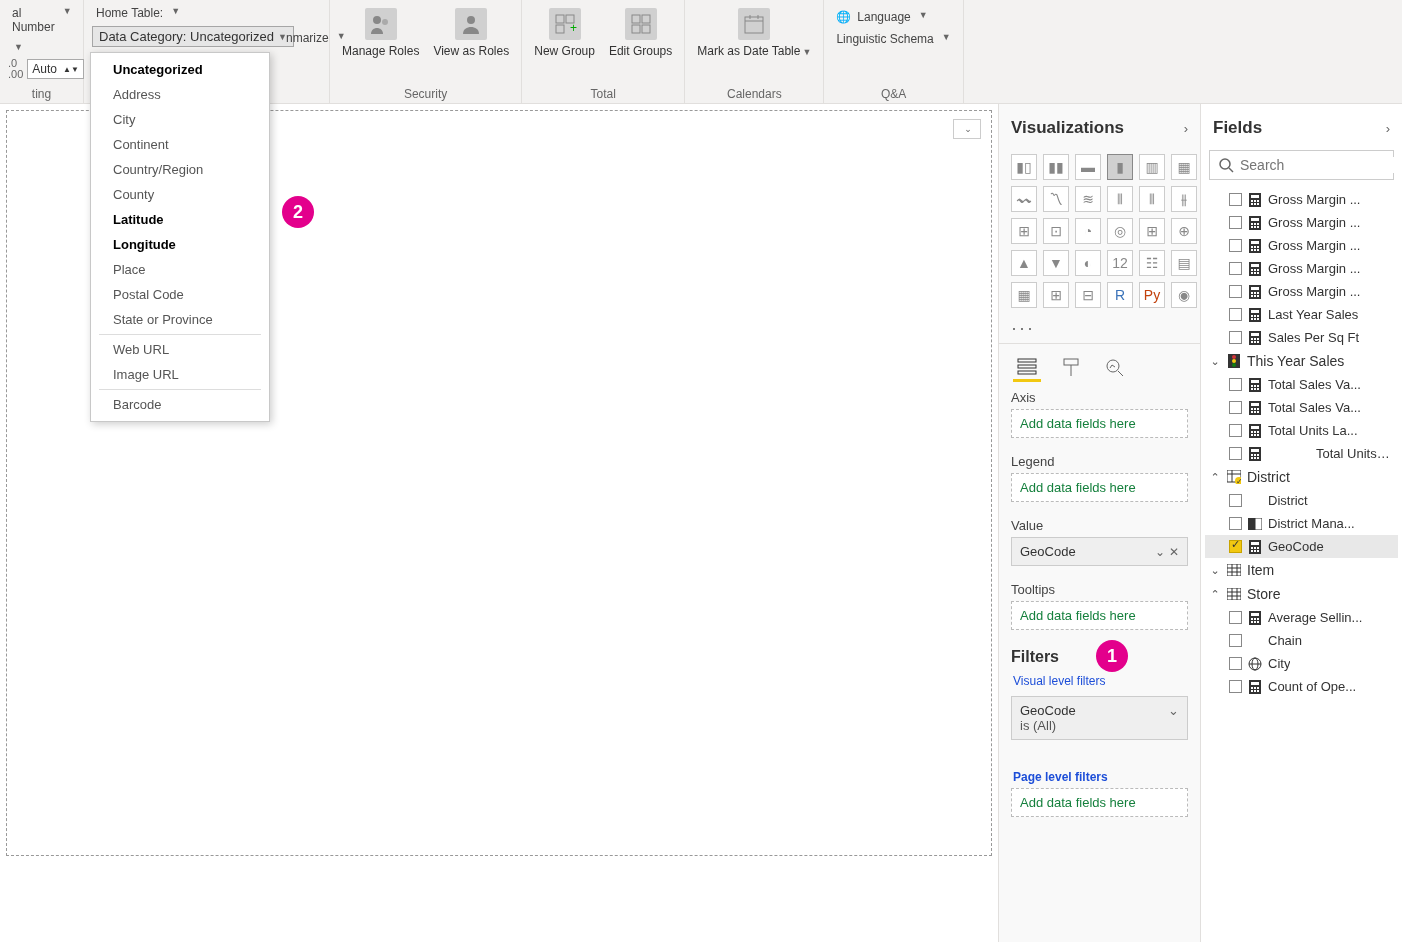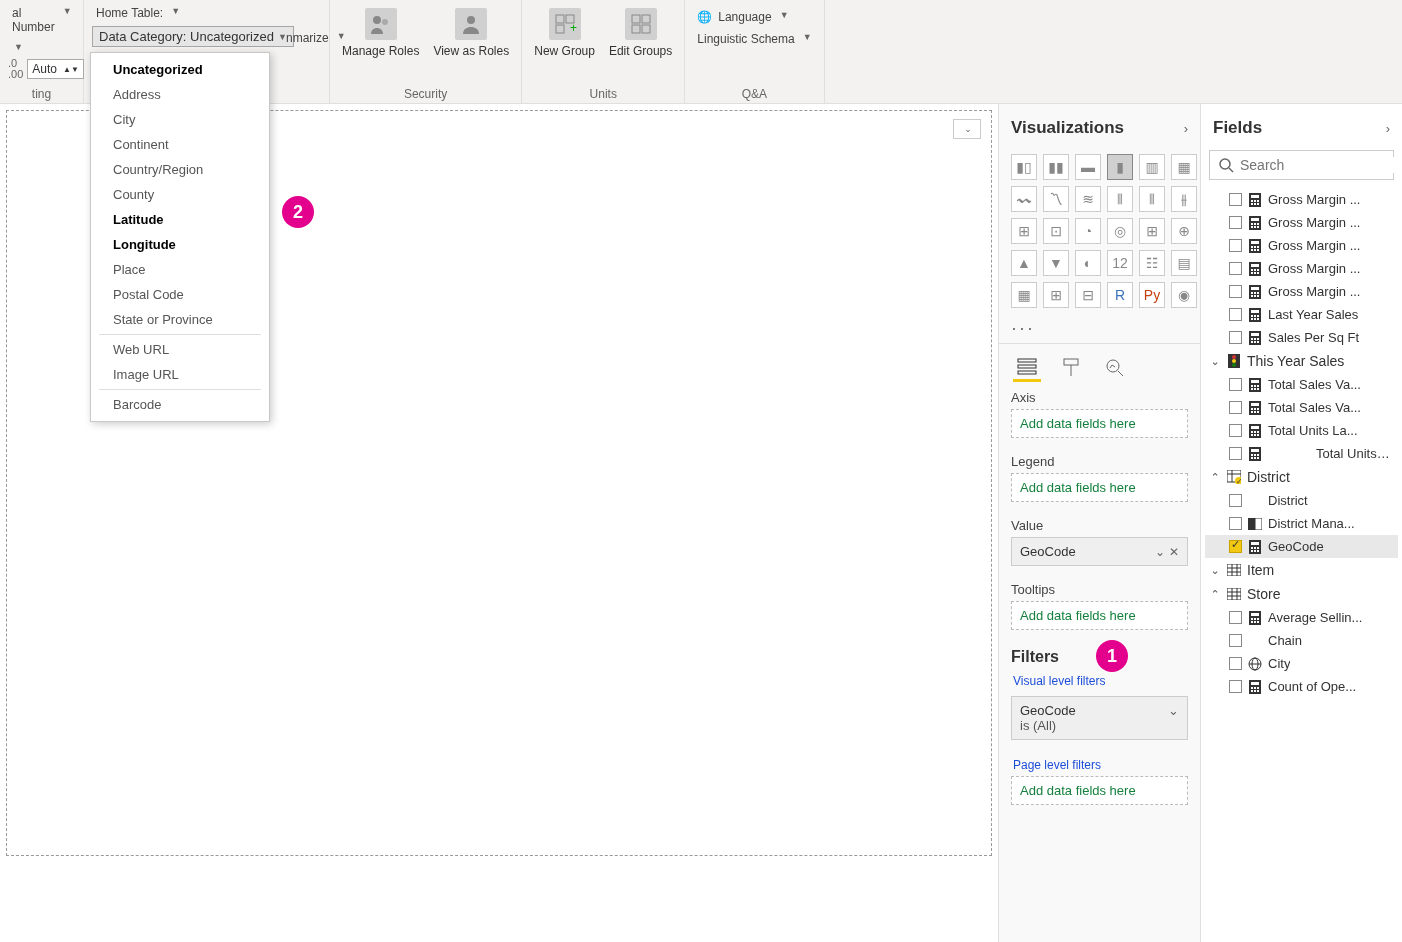--- a/index.html
+++ b/index.html
@@ -166,23 +166,39 @@
             <svg width="24" height="24" viewBox="0 0 24 24">
               <rect x="3" y="3" width="8" height="8" fill="none" stroke="#888"></rect>
               <rect x="13" y="3" width="8" height="8" fill="none" stroke="#888"></rect>
               <rect x="3" y="13" width="8" height="8" fill="none" stroke="#888"></rect>
               <rect x="13" y="13" width="8" height="8" fill="none" stroke="#888"></rect>
             </svg>
           </div>
         <span><span>Edit Groups</span></span>
       </div>
     </div>
-    <div class="ribbon-group-label">Units</div>
-  </div>
-
+    <div class="ribbon-group-label">Total</div>
+  </div>
+
+  <div class="ribbon-group">
+    <div class="ribbon-group-content">
+      <div class="ribbon-btn">
+        <div class="icon">
+            <svg width="24" height="24" viewBox="0 0 24 24">
+              <rect x="3" y="5" width="18" height="16" fill="none" stroke="#888"></rect>
+              <line x1="3" y1="9" x2="21" y2="9" stroke="#888"></line>
+              <line x1="8" y1="3" x2="8" y2="7" stroke="#888"></line>
+              <line x1="16" y1="3" x2="16" y2="7" stroke="#888"></line>
+            </svg>
+          </div>
+        <span><span>Mark as Date Table</span><span class="caret">▼</span></span>
+      </div>
+    </div>
+    <div class="ribbon-group-label">Calendars</div>
+  </div>
 
   <div class="ribbon-group">
     <div class="ribbon-group-content ribbon-col" style="align-items:flex-start; padding-top:4px;">
       <div class="ribbon-small">
         <span style="color:#888;">🌐</span>
         <span>Language</span>
           <span class="caret">▼</span>
       </div>
       <div class="ribbon-small">
           <span>Linguistic Schema</span>
@@ -312,21 +328,21 @@
 
     <div class="filters-header">Filters</div>
     <div class="filter-sub">Visual level filters</div>
     <div class="filter-card">
       <div class="filter-card-row">
         <span>GeoCode</span>
         <span style="color:#666;">⌄</span>
       </div>
       <div style="color:#555;">is (All)</div>
     </div>
-    <div class="filter-sub" style="margin-top:10px;">Page level filters</div>
+    <div class="filter-sub" style="margin-top:22px;font-weight:bold;">Page level filters</div>
     <div class="field-well" style="padding-top:0;">
       <div class="field-drop">
           <span>Add data fields here</span>
         </div>
     </div>
   </div>
 
   <div class="fields-pane">
     <div class="fields-header">
       <h3>Fields</h3>

